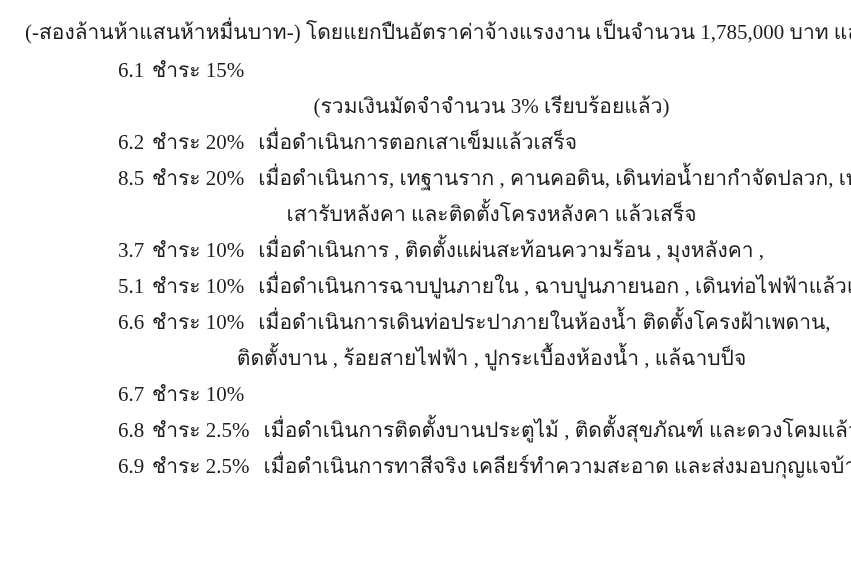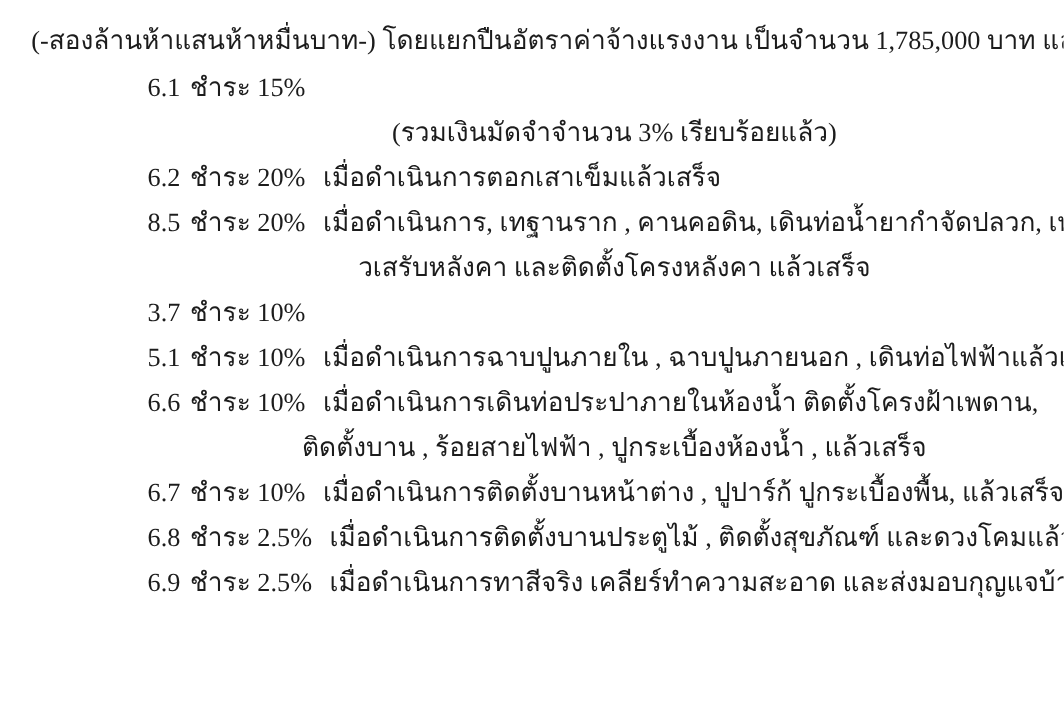--- a/index.html
+++ b/index.html
@@ -74,44 +74,44 @@
       <span class="num">6.2</span>
       <span class="pay">ชำระ 20%</span>
       <span class="desc">เมื่อดำเนินการตอกเสาเข็มแล้วเสร็จ</span>
     </div>
 
     <div class="item">
       <span class="num">8.5</span>
       <span class="pay">ชำระ 20%</span>
       <span class="desc">เมื่อดำเนินการ, เทฐานราก , คานคอดิน, เดินท่อน้ำยากำจัดปลวก, เทพื้นชั้นล่าง , เท</span>
     </div>
-    <div class="item-cont">วเสรับหลังคา และติดตั้งโครงหลังคา แล้วเสร็จ</div>
+    <div class="item-cont">เสารับหลังคา และติดตั้งโครงหลังคา แล้วเสร็จ</div>
 
     <div class="item">
       <span class="num">3.7</span>
       <span class="pay">ชำระ 10%</span>
+      <span class="desc">เมื่อดำเนินการ , ติดตั้งแผ่นสะท้อนความร้อน , มุงหลังคา ,</span>
     </div>
 
     <div class="item">
       <span class="num">5.1</span>
       <span class="pay">ชำระ 10%</span>
       <span class="desc">เมื่อดำเนินการฉาบปูนภายใน , ฉาบปูนภายนอก , เดินท่อไฟฟ้าแล้วเสร็จ</span>
     </div>
 
     <div class="item">
       <span class="num">6.6</span>
       <span class="pay">ชำระ 10%</span>
       <span class="desc">เมื่อดำเนินการเดินท่อประปาภายในห้องน้ำ ติดตั้งโครงฝ้าเพดาน,</span>
     </div>
-    <div class="item-cont">ติดตั้งบาน , ร้อยสายไฟฟ้า , ปูกระเบื้องห้องน้ำ , แล้วเสร็จ</div>
+    <div class="item-cont">ติดตั้งบาน , ร้อยสายไฟฟ้า , ปูกระเบื้องห้องน้ำ , แล้ฉาบป็จ</div>
 
     <div class="item">
       <span class="num">6.7</span>
       <span class="pay">ชำระ 10%</span>
-      <span class="desc">เมื่อดำเนินการติดตั้งบานหน้าต่าง , ปูปาร์ก้  ปูกระเบื้องพื้น, แล้วเสร็จ</span>
     </div>
 
     <div class="item">
       <span class="num">6.8</span>
       <span class="pay">ชำระ 2.5%</span>
       <span class="desc">เมื่อดำเนินการติดตั้งบานประตูไม้ , ติดตั้งสุขภัณฑ์ และดวงโคมแล้วเสร็จ</span>
     </div>
 
     <div class="item">
       <span class="num">6.9</span>

